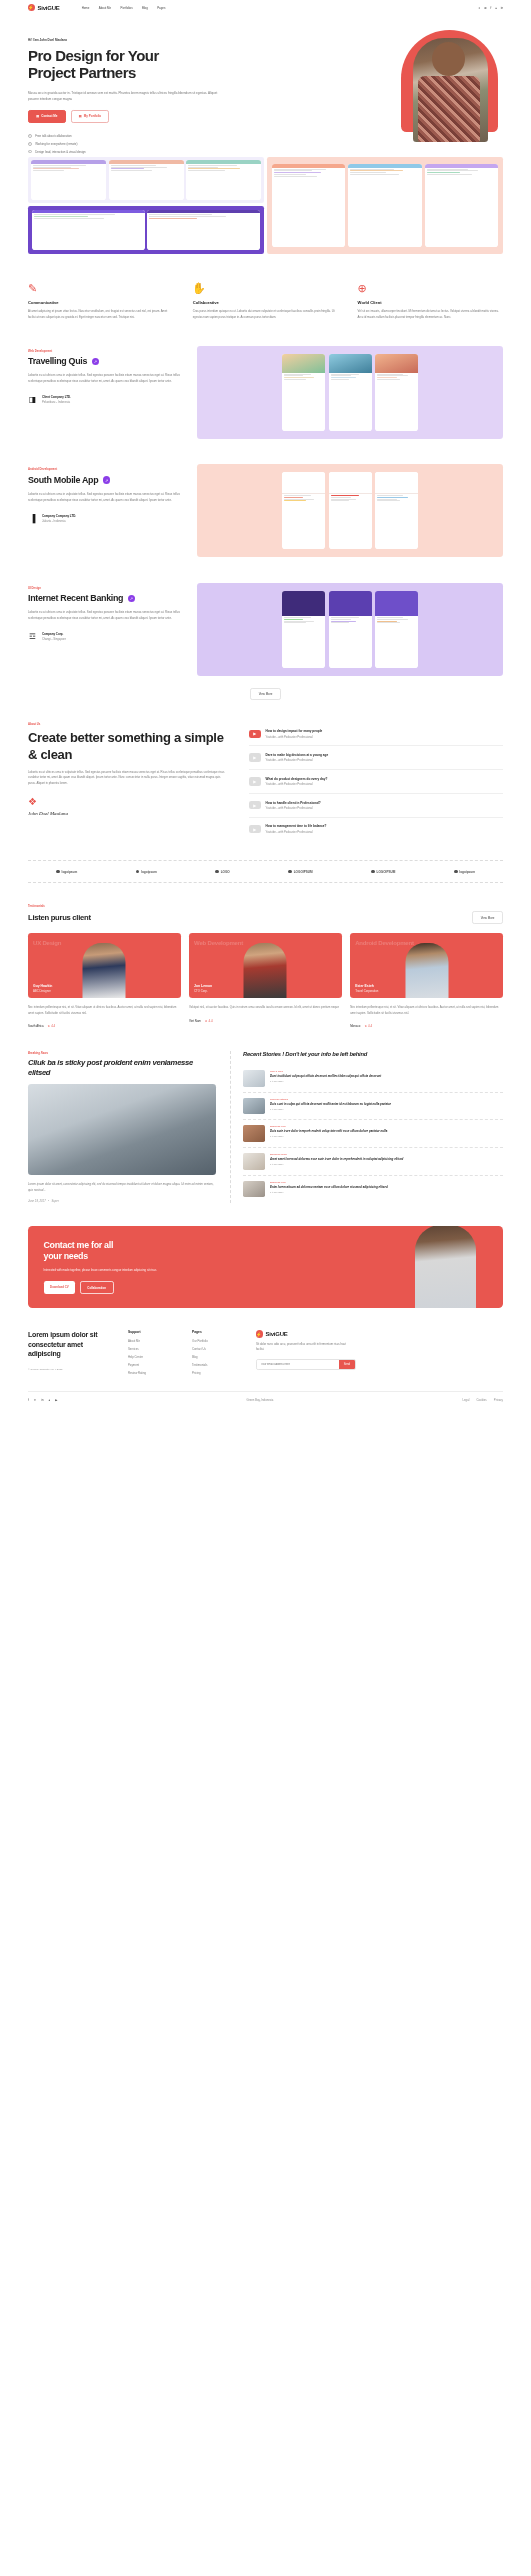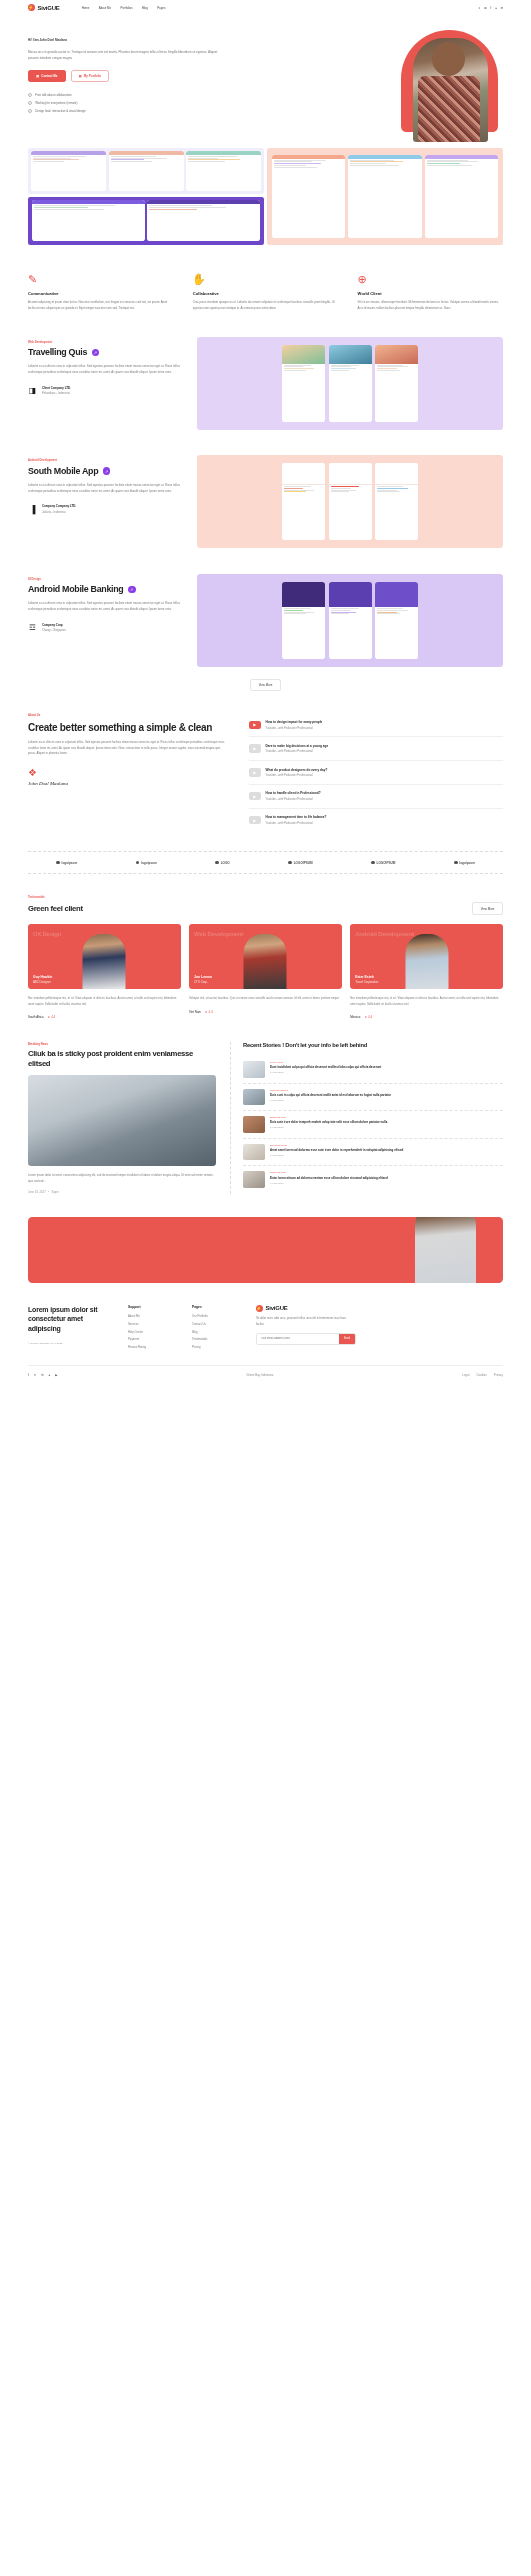--- a/index.html
+++ b/index.html
@@ -92,21 +92,21 @@
   .pf-cloc { font-size:2.8px; color:#8a8a8a; margin-top:1.1px; }
   .pf-right { flex:1; border-radius:3.3px; position:relative; height:93px; overflow:hidden; }
   .viewmore-wrap { display:flex; justify-content:center; padding:12px 0 0; }
   .viewmore {
     font-size:2.9px; padding:3.3px 7.7px; border:0.6px solid #e4e4e4; border-radius:2.2px;
     color:#444; background:#fff; cursor:pointer;
   }
   
   .about { display:flex; gap:22px; padding:22px 28px 0; }
   .about-left { width:199px; }
-  .about-title { font-size:10px; font-weight:bold; line-height:1.3; letter-spacing:-0.3px; margin:3.9px 0 6px; }
+  .about-title { font-size:13px; font-weight:bold; line-height:1.3; letter-spacing:-0.3px; margin:3.9px 0 6px; }
   .about-p { font-size:2.8px; line-height:1.95; color:#7a7a7a; }
   .sign { margin-top:10px; }
   .sign-mark { width:14.4px;height:12px;color:#e8564f;font-size:10px; }
   .sign-name { font-family:"Liberation Serif", serif; font-style:italic; font-size:5px; margin-top:2.8px; color:#1d1d1d; }
   .about-right { flex:1; }
   .pod { display:flex; align-items:center; gap:5px; padding:6.6px 0; border-bottom:0.6px solid #efefef; }
   .pod:last-child{border-bottom:none;}
   .pod-ic {
     width:11.6px;height:8.3px;border-radius:2.2px;background:#dddddd;color:#fff;
     display:flex;align-items:center;justify-content:center;font-size:3.9px;flex-shrink:0;
@@ -137,21 +137,21 @@
     position:absolute; left:50%; transform:translateX(-50%); bottom:0;
     width:43px; height:55px; border-radius:19px 19px 0 0;
   }
   .t-name { position:absolute; left:5px; bottom:9.4px; font-size:3.4px; font-weight:bold; color:#fff; }
   .t-role { position:absolute; left:5px; bottom:5px; font-size:2.8px; color:rgba(255,255,255,.85); }
   .t-quote { font-size:2.8px; line-height:1.95; color:#7d7d7d; margin-top:7.7px; }
   .t-foot { display:flex; align-items:center; gap:3.9px; margin-top:7.7px; }
   .t-country { font-size:2.9px; color:#2a2a2a; }
   .t-rate { font-size:2.9px; color:#e8564f; display:flex; align-items:center; gap:1.1px; }
   
-  .blog { display:flex; gap:14px; padding:23px 28px 0; }
+  .blog { display:flex; gap:14px; padding:23px 28px 0;font-style:italic; }
   .blog-left { width:188px; }
   .blog-title { font-size:7.7px; font-weight:bold; line-height:1.25; letter-spacing:-0.3px; margin:3.3px 0 6.6px; }
   .blog-hero { height:91px; border-radius:3.3px; background:#c9cdd2; position:relative; overflow:hidden; }
   .blog-excerpt { font-size:2.8px; line-height:1.95; color:#7d7d7d; margin-top:7.2px; }
   .blog-meta { font-size:2.8px; color:#9a9a9a; margin-top:5.5px; }
   .blog-right { flex:1; border-left:0.6px dashed #dcdcdc; padding-left:12px; }
   .blog-rt { font-size:5.8px; font-weight:bold; line-height:1.3; letter-spacing:-0.2px; margin-bottom:6.6px; }
   .post { display:flex; gap:5px; padding:5px 0; border-bottom:0.6px dashed #e2e2e2; }
   .post:last-child { border-bottom:none; }
   .post-img { width:22px;height:16.6px;border-radius:1.7px;flex-shrink:0;background:#cbd2d8; }
@@ -217,20 +217,24 @@
     <span>✉</span>
     <span>f</span>
     <span>●</span>
     <span>in</span>
   </div>
 </div>
 
 <div class="hero">
   <div class="hero-left">
     <div class="eyebrow">Hi! I'am John Doel Maulana</div>
+    <h1 class="hero-title">
+      <span>Pro Design for Your</span><br>
+      <span>Project Partners</span>
+    </h1>
     <p class="hero-p">Massa arcu in gravida auctor in. Tristique id aenean sem est mattis. Pharetra lorem magnis tellus ultrices fringilla bibendum sit egestas. Aliquet posuere interdum congue magna</p>
     <div class="btn-row">
       <div class="btn btn-primary">
         <span>▤</span>
         <span>Contact Me</span>
       </div>
       <div class="btn btn-outline">
         <span>▤</span>
         <span>My Portfolio</span>
       </div>
@@ -421,21 +425,21 @@
         <div class="ph-line" style="width:46%"></div>
         <div class="ph-line" style="width:54%"></div>
       </div>
   </div>
 </div>
 
 <div class="pf">
   <div class="pf-left">
     <div class="pf-cat">UI Design</div>
     <div class="pf-title-row">
-      <div class="pf-title">Android Mobile Banking</div>
+      <div class="pf-title">Internet Recent Banking</div>
       <div class="pf-arrow">↗</div>
     </div>
     <p class="pf-p">Lobortis eu at ultrices urna in vulputate tellus. Sed egestas posuere facilisis etiam massa senectus eget at. Risus tellus scelerisque penatibus scelerisque risus curabitur tortor mi, amet. Ac quam cras blandit aliquet. Ipsum tortor ante.</p>
     <div class="pf-client">
       <div class="pf-logo">☲</div>
       <div>
         <div class="pf-cname">Company Corp.</div>
         <div class="pf-cloc">Changi - Singapore</div>
       </div>
     </div>
@@ -541,21 +545,21 @@
     </div>
   <div class="logo-item">
       <span class="logo-dot"></span>
       <span>logoipsum</span>
     </div>
 </div>
 
 <div class="testi">
   <div class="sec-label">Testimonials</div>
   <div class="sec-head">
-    <div class="sec-title">Green feel client</div>
+    <div class="sec-title">Listen purus client</div>
     <div class="viewmore">View More</div>
   </div>
   <div class="t-grid">
     <div class="t-card">
       <div class="t-img">
         <div class="t-bgtext">UX Design</div>
         <div class="t-photo" style="background:linear-gradient(175deg,#8a6a50 0%,#c79b78 22%,#2d3a5c 44%,#eaeaea 100%)"></div>
         <div class="t-name">Guy Hawkin</div>
         <div class="t-role">ABC Designer</div>
       </div>
@@ -654,20 +658,31 @@
       <div>
         <div class="post-cat">Business Plan</div>
         <div class="post-t">Enim lorem aitsum ad dolormu veniam esse cillum dolore eiusmod adipisicing elitsed</div>
         <div class="post-d">14 Jun 2017</div>
       </div>
     </div>
   </div>
 </div>
 
 <div class="cta">
+  <div class="cta-left">
+    <div class="cta-title">
+      <span>Contact me for all</span><br>
+      <span>your needs</span>
+    </div>
+    <p class="cta-p">Interested with made together, please leave comments congue interdum adipiscing sit risus</p>
+    <div class="cta-btns">
+      <div class="cta-b1">Download CV</div>
+      <div class="cta-b2">Collaboration</div>
+    </div>
+  </div>
   <div class="cta-person"></div>
 </div>
 
 <div class="footer">
   <div>
     <div class="f-brandtitle">Lorem ipsum dolor sit consectetur amet adipiscing</div>
     <div class="f-copy">©  Sivigue Template Ver 4.2022</div>
   </div>
   <div class="f-col">
     <div class="f-h">Support</div>

